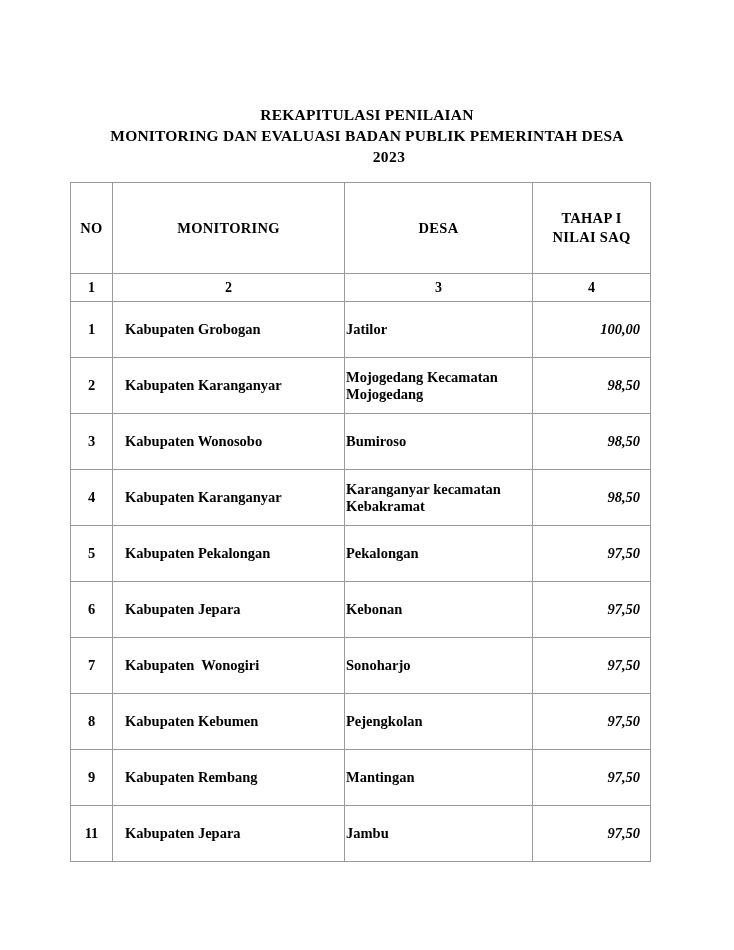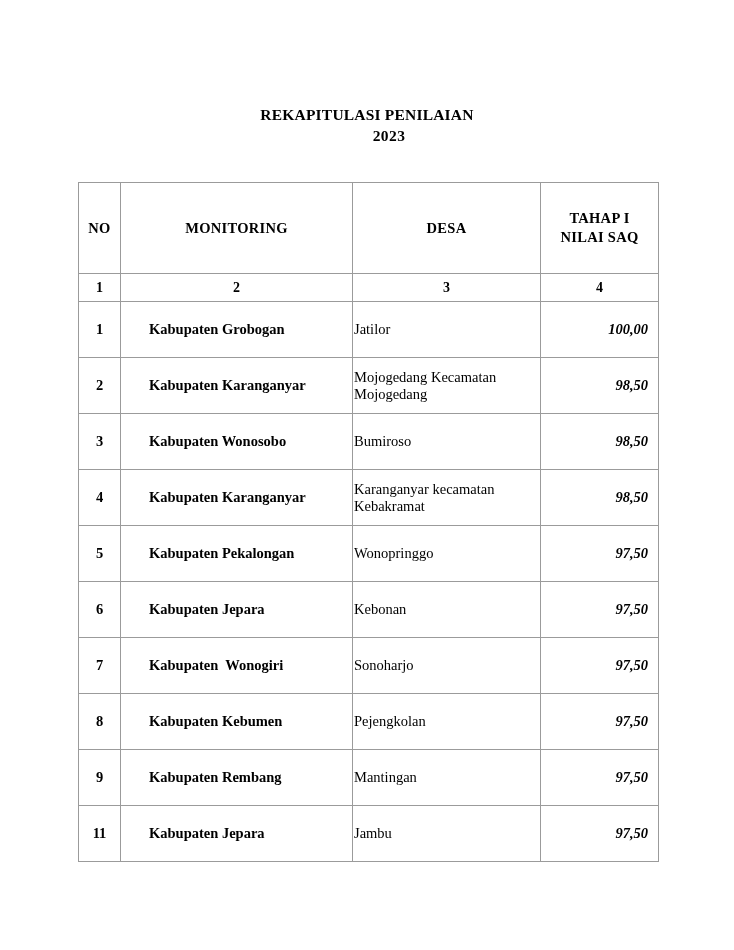--- a/index.html
+++ b/index.html
@@ -33,21 +33,21 @@
   }
   .title-line.year {
     letter-spacing: 0.4px;
     padding-left: 44px;
   }
 
   
   .table-wrap {
     position: absolute;
     top: 182px;
-    left: 78px;
+    left: 70px;
     width: 580px;
   }
   table.recap {
     width: 580px;
     border-collapse: collapse;
     table-layout: fixed;
     border: 1.6px solid #000000;
   }
   table.recap td {
     border: 1px solid #9b9b9b;
@@ -90,40 +90,41 @@
   tr.data td {
     height: 53px;
   }
   td.cell-no {
     text-align: center;
     font-weight: bold;
     font-size: 14.5px;
   }
   td.cell-kab {
     font-weight: bold;
-    padding-left: 28px;
+    padding-left: 12px;
     padding-right: 6px;
     white-space: pre;
   }
   td.cell-desa {
-    font-weight: normal;
+    font-weight: bold;
     padding-right: 6px;
   }
   td.cell-nilai {
     text-align: right;
     font-weight: bold;
     padding-right: 10px;
     font-style: italic;
   }
 </style>
 </head>
 <body>
 
 <div class="title-block">
   <div class="title-line">REKAPITULASI PENILAIAN</div>
+  <div class="title-line">MONITORING DAN EVALUASI BADAN PUBLIK PEMERINTAH DESA</div>
   <div class="title-line year">2023</div>
 </div>
 
 <div class="table-wrap">
   <table class="recap">
     <colgroup>
       <col class="c-no">
       <col class="c-kab">
       <col class="c-desa">
       <col class="c-nilai">
@@ -164,21 +165,21 @@
         </tr>
         <tr class="data">
           <td class="cell-no">4</td>
           <td class="cell-kab">Kabupaten Karanganyar</td>
           <td class="cell-desa">Karanganyar kecamatan Kebakramat</td>
           <td class="cell-nilai">98,50</td>
         </tr>
         <tr class="data">
           <td class="cell-no">5</td>
           <td class="cell-kab">Kabupaten Pekalongan</td>
-          <td class="cell-desa">Wonopringgo</td>
+          <td class="cell-desa">Pekalongan</td>
           <td class="cell-nilai">97,50</td>
         </tr>
         <tr class="data">
           <td class="cell-no">6</td>
           <td class="cell-kab">Kabupaten Jepara</td>
           <td class="cell-desa">Kebonan</td>
           <td class="cell-nilai">97,50</td>
         </tr>
         <tr class="data">
           <td class="cell-no">7</td>

